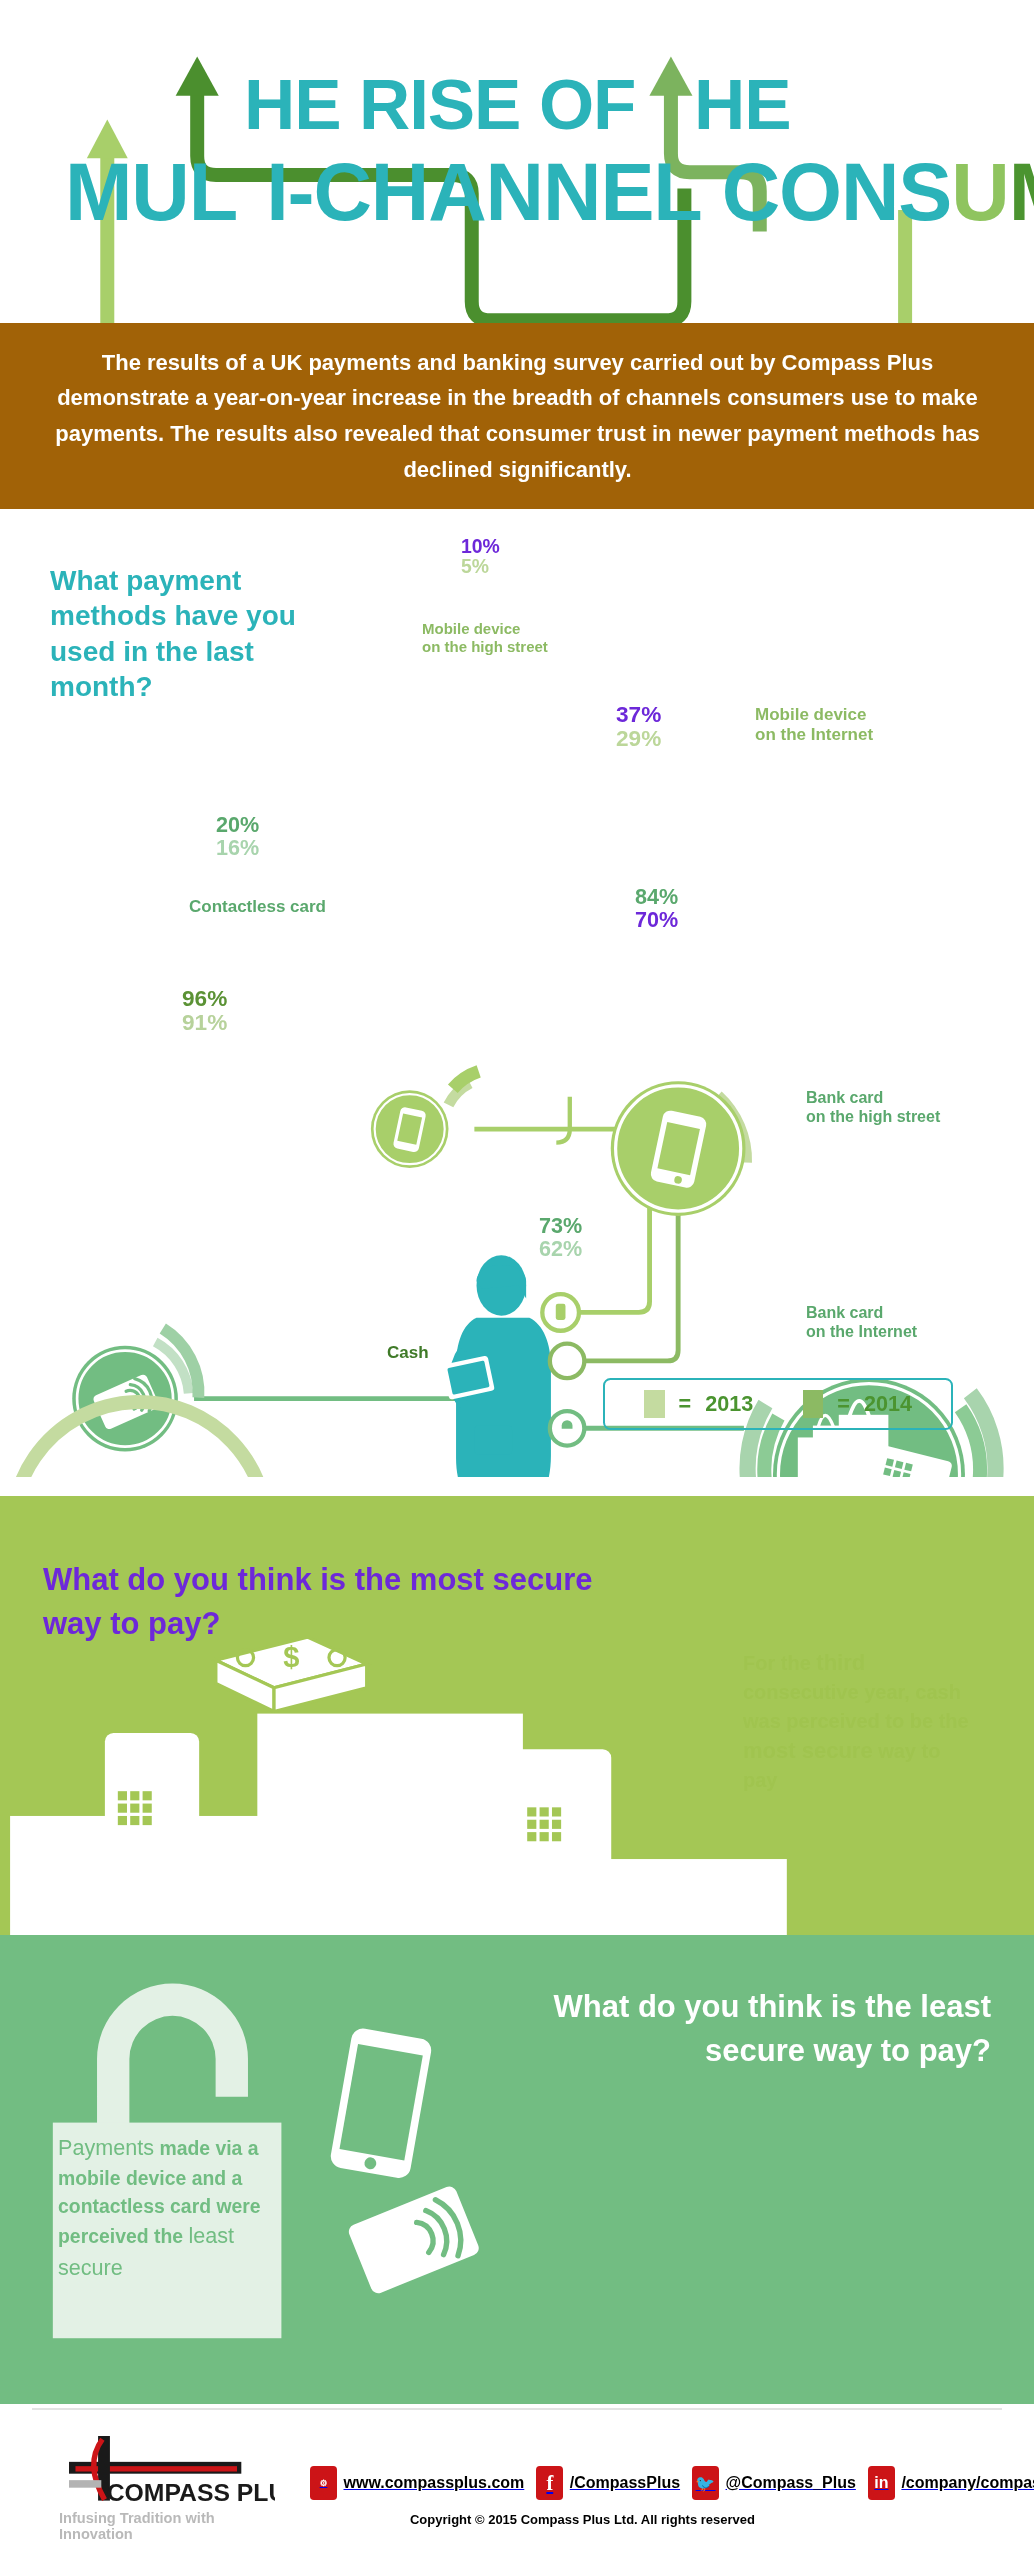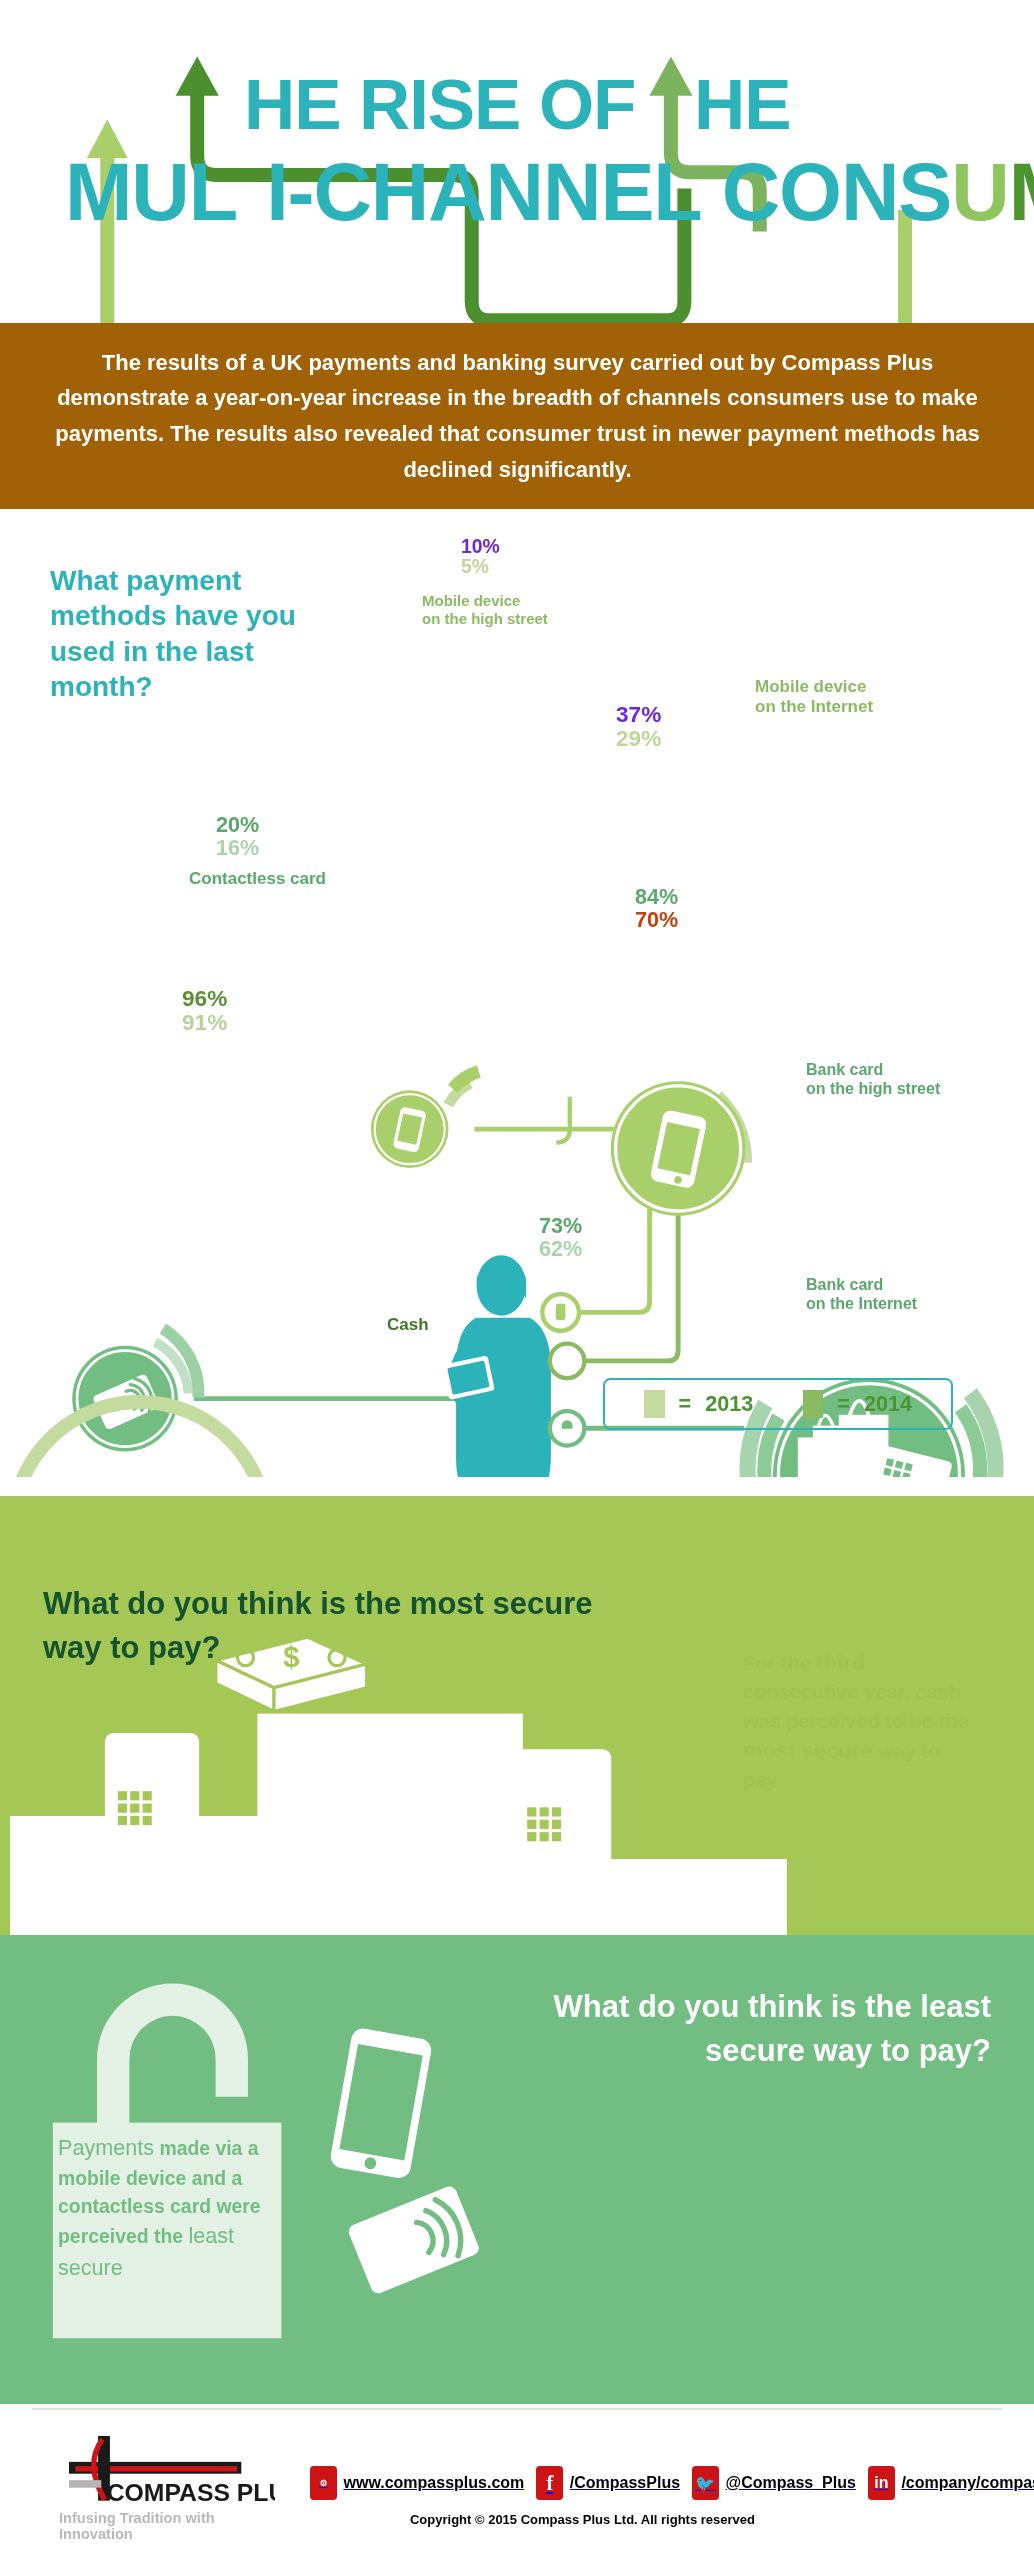--- a/index.html
+++ b/index.html
@@ -30,33 +30,33 @@
   
   .sec1 { position:absolute; left:0; top:509px; width:1035px; height:968px; background:#fff; }
   .q1 { position:absolute; left:50px; top:54px; width:259px;
         font-size:28px; font-weight:bold; color:#2bb3b9; line-height:1.26; }
 
   .flow-svg { position:absolute; left:0; top:0; }
 
   .node-pct { position:absolute; font-weight:bold; line-height:1.05; }
   .pct-new { color:#6d28d9; display:block; }
   .pct-old { color:#bcd79a; display:block; }
-  .node-label { position:absolute; font-weight:bold; line-height:1.2; }
+  .node-label { position:absolute; font-weight:bold; line-height:1.2;margin-top:28px; }
 
   .legend-box { position:absolute; left:603px; top:869px; width:350px; height:52px;
                 border:2.7px solid #2bb3b9; border-radius:7.5px;
                 display:flex; align-items:center; justify-content:center; gap:14px; }
   .legend-sw { width:20.5px; height:28px; display:inline-block; }
   .legend-eq { color:#4b9430; font-size:21.6px; font-weight:bold; }
   .legend-yr { color:#4b9430; font-size:21.6px; font-weight:bold; }
 
   
   .sec2 { position:absolute; left:0; top:1496px; width:1035px; height:439px; background:#a4c755; }
   .q2 { position:absolute; left:43px; top:62px; width:571px;
-        color:#14532d; font-size:31px; font-weight:bold; line-height:1.42;margin-top:24px; }
+        color:#6d28d9; font-size:31px; font-weight:bold; line-height:1.42; }
   .podium-svg { position:absolute; left:0; top:0; }
 
   .lock2-text { position:absolute; left:743px; top:1647px; width:232px;
                 color:#a0c44f; font-size:20px; line-height:1.42; font-weight:600; }
   .lock2-text b { font-weight:bold; font-size:22px; }
 
   
   .sec3 { position:absolute; left:0; top:1935px; width:1035px; height:469px; background:#72bd82; }
   .q3 { position:absolute; right:44px; top:50px; width:539px; text-align:right;
         color:#fff; font-size:31px; font-weight:bold; line-height:1.42; }
@@ -287,21 +287,21 @@
     <div class="node-pct" style="left:216px; top:305px; font-size:21.6px;">
       <span class="pct-new" style="color:#5aa86d">20%</span>
       <span class="pct-old" style="color:#a8d4ad">16%</span>
     </div>
     <div class="node-label" style="left:189px; top:360px; font-size:17px; color:#5aa86d;">
       <span>Contactless card</span>
     </div>
 
     <div class="node-pct" style="left:635px; top:377px; font-size:21.6px;">
       <span class="pct-new" style="color:#5aa86d">84%</span>
-      <span class="pct-old" style="color:#c2410c">70%</span>
+      <span class="pct-old" style="color:#6d28d9">70%</span>
     </div>
     <div class="node-label" style="left:806px; top:551px; font-size:16px; color:#5aa86d;">
       <span>Bank card</span><br>
       <span>on the high street</span>
     </div>
 
     <div class="node-pct" style="left:539px; top:706px; font-size:21.6px;">
       <span class="pct-new" style="color:#5aa86d">73%</span>
       <span class="pct-old" style="color:#a8d4ad">62%</span>
     </div>

